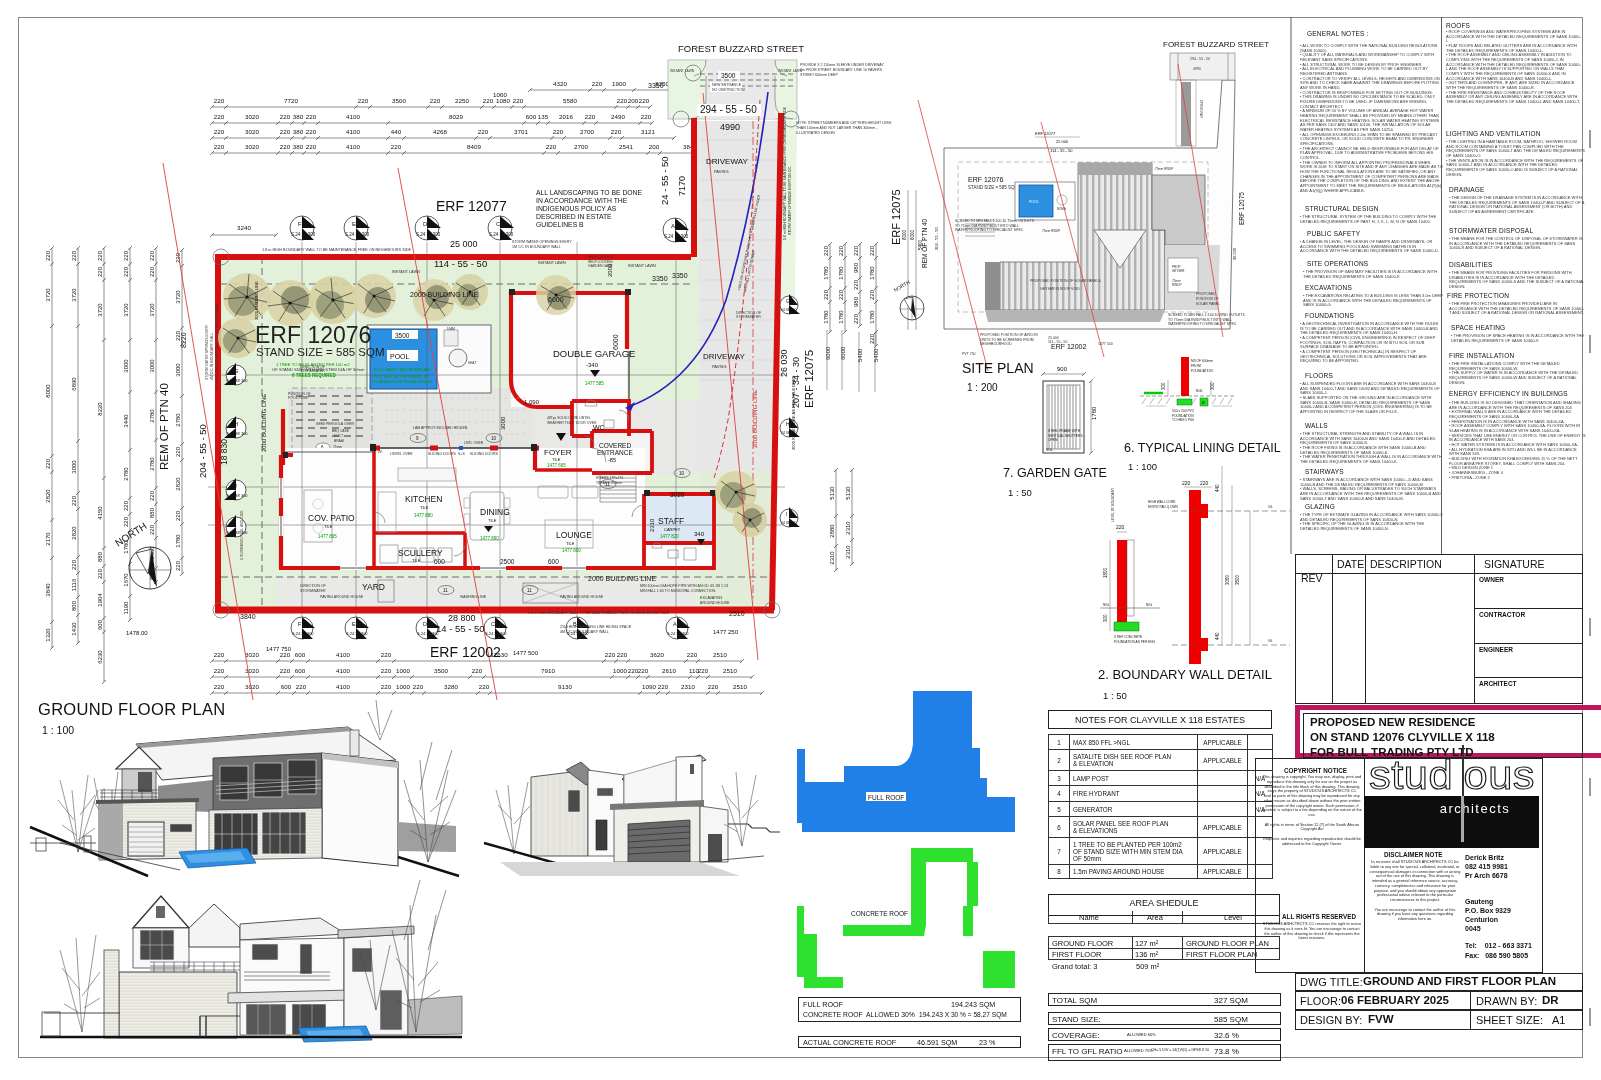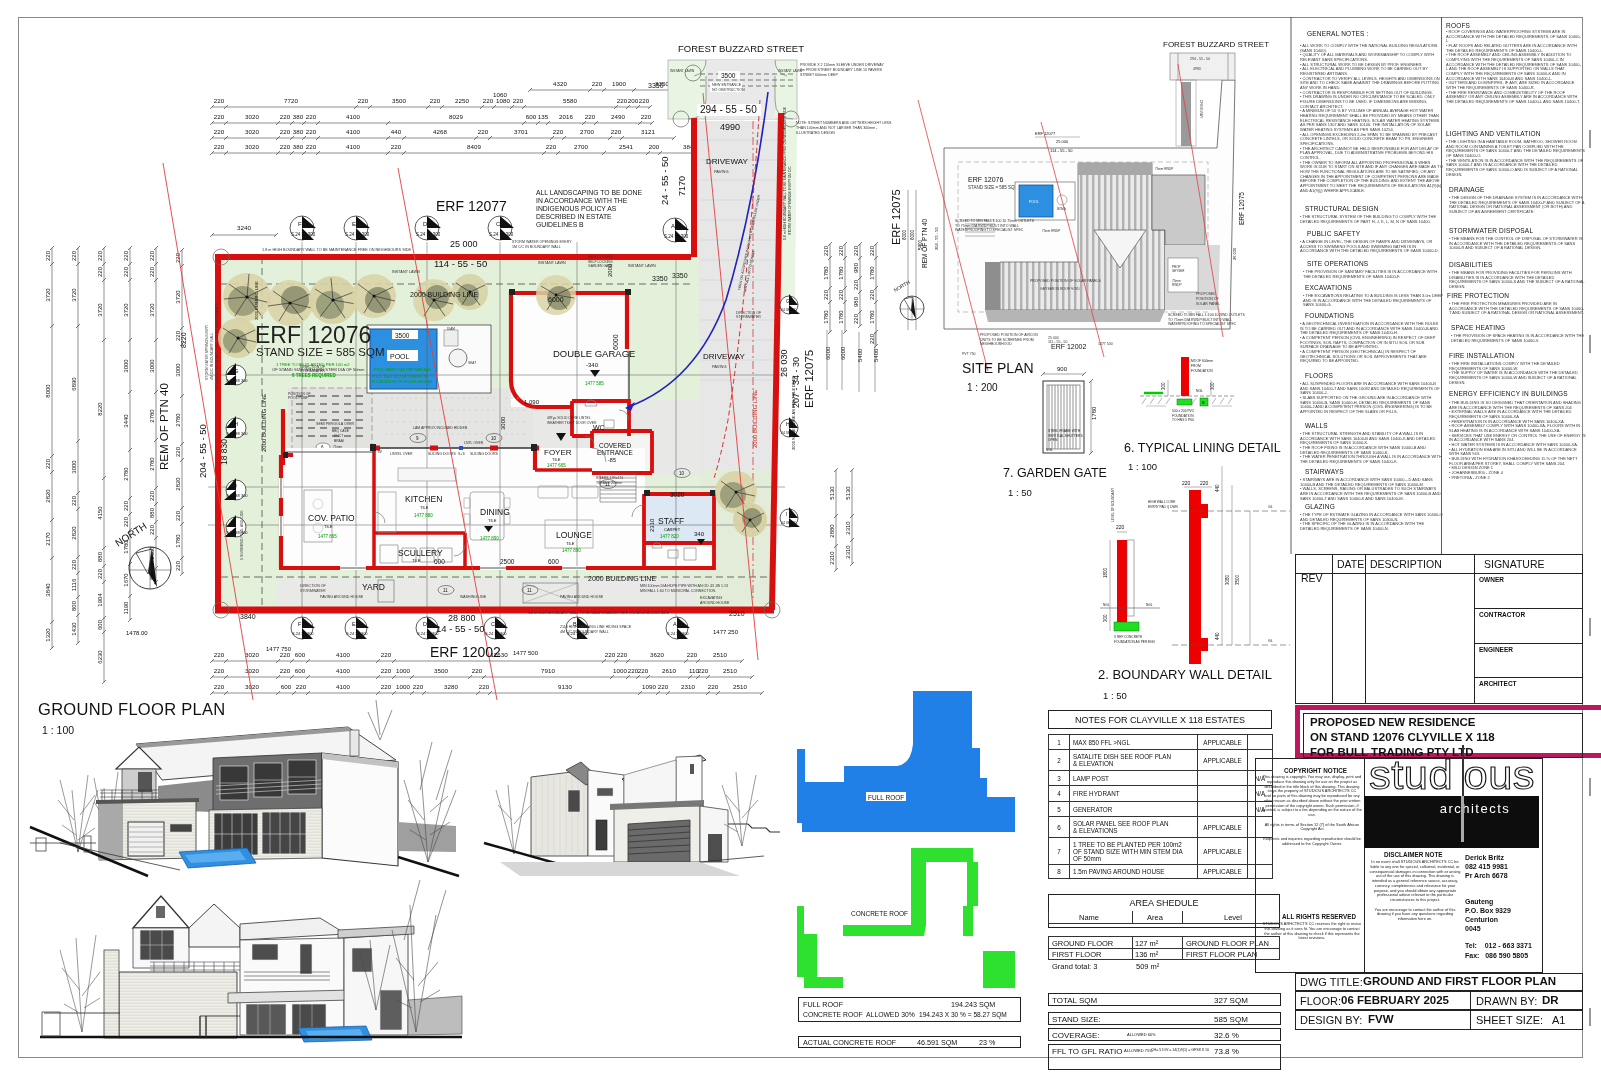--- a/index.html
+++ b/index.html
@@ -1459,21 +1459,21 @@
 <tr style="height:14px">
             <td style="border:1px solid #333;text-align:center">8</td>
             <td style="border:1px solid #333;padding-left:3px">1.5m PAVING AROUND HOUSE</td>
             <td style="border:1px solid #333;text-align:center">APPLICABLE</td>
             <td style="border:1px solid #333"></td>
           </tr>
 </tbody>
       </table>
 </div>
 
-<div class="abs tb" style="left:1048px;top:894px;width:232px;height:34px;text-align:center;font-size:9px;line-height:17px;color:#111">AREA SHEDULE</div>
+<div class="abs tb" style="left:1048px;top:894px;width:232px;height:22px;text-align:center;font-size:9px;line-height:17px;color:#111">AREA SHEDULE</div>
 
 <div class="abs" style="left:1048px;top:911px;width:232px;height:13px;border:1px solid #333;border-top:none;font-size:7.5px;color:#111">
 <span class="abs" style="left:30px;top:2px">Name</span>
       <span class="abs" style="left:98px;top:2px">Area</span>
       <span class="abs" style="left:175px;top:2px">Level</span>
 <span class="abs" style="left:83px;top:0;width:1px;height:12px;background:#333"></span>
       <span class="abs" style="left:133px;top:0;width:1px;height:12px;background:#333"></span>
 </div>
 
 <div class="abs" style="left:1048px;top:936px;width:232px;height:24px;border:1px solid #333;font-size:7.5px;color:#111">
@@ -1500,21 +1500,21 @@
       <span class="abs" style="left:3px;top:2px">STAND SIZE:</span>
       <span class="abs" style="left:165px;top:2px">585 SQM</span>
     </div>
 
 <div class="abs tb" style="left:1048px;top:1028px;width:233px;height:13px;font-size:8px;color:#111">
       <span class="abs" style="left:3px;top:2px">COVERAGE:</span>
       <span class="abs" style="left:78px;top:3px;font-size:4px">ALLOWED 60%</span>
       <span class="abs" style="left:165px;top:2px">32.6 %</span>
     </div>
 
-<div class="abs tb" style="left:1048px;top:1044px;width:233px;height:26px;font-size:8px;color:#111">
+<div class="abs tb" style="left:1048px;top:1044px;width:233px;height:17px;font-size:8px;color:#111">
       <span class="abs" style="left:3px;top:2px">FFL TO GFL RATIO</span>
       <span class="abs" style="left:75px;top:3px;font-size:4px">ALLOWED 75%</span>
       <span class="abs" style="left:102px;top:3px;font-size:3.6px;width:58px;overflow:hidden;white-space:nowrap">CH= 5 D/V = 14(1)9(1) = GFS8 X 100+</span>
       <span class="abs" style="left:165px;top:2px">73.8 %</span>
     </div>
 
 <div class="abs tb" style="left:798px;top:997px;width:223px;height:25px;font-size:7.2px;color:#111">
 <span class="abs" style="left:4px;top:2px">FULL ROOF</span>
       <span class="abs" style="left:152px;top:2px">194.243 SQM</span>
 <span class="abs" style="left:4px;top:13px;font-size:6.8px">CONCRETE ROOF&nbsp; ALLOWED 30%</span>

